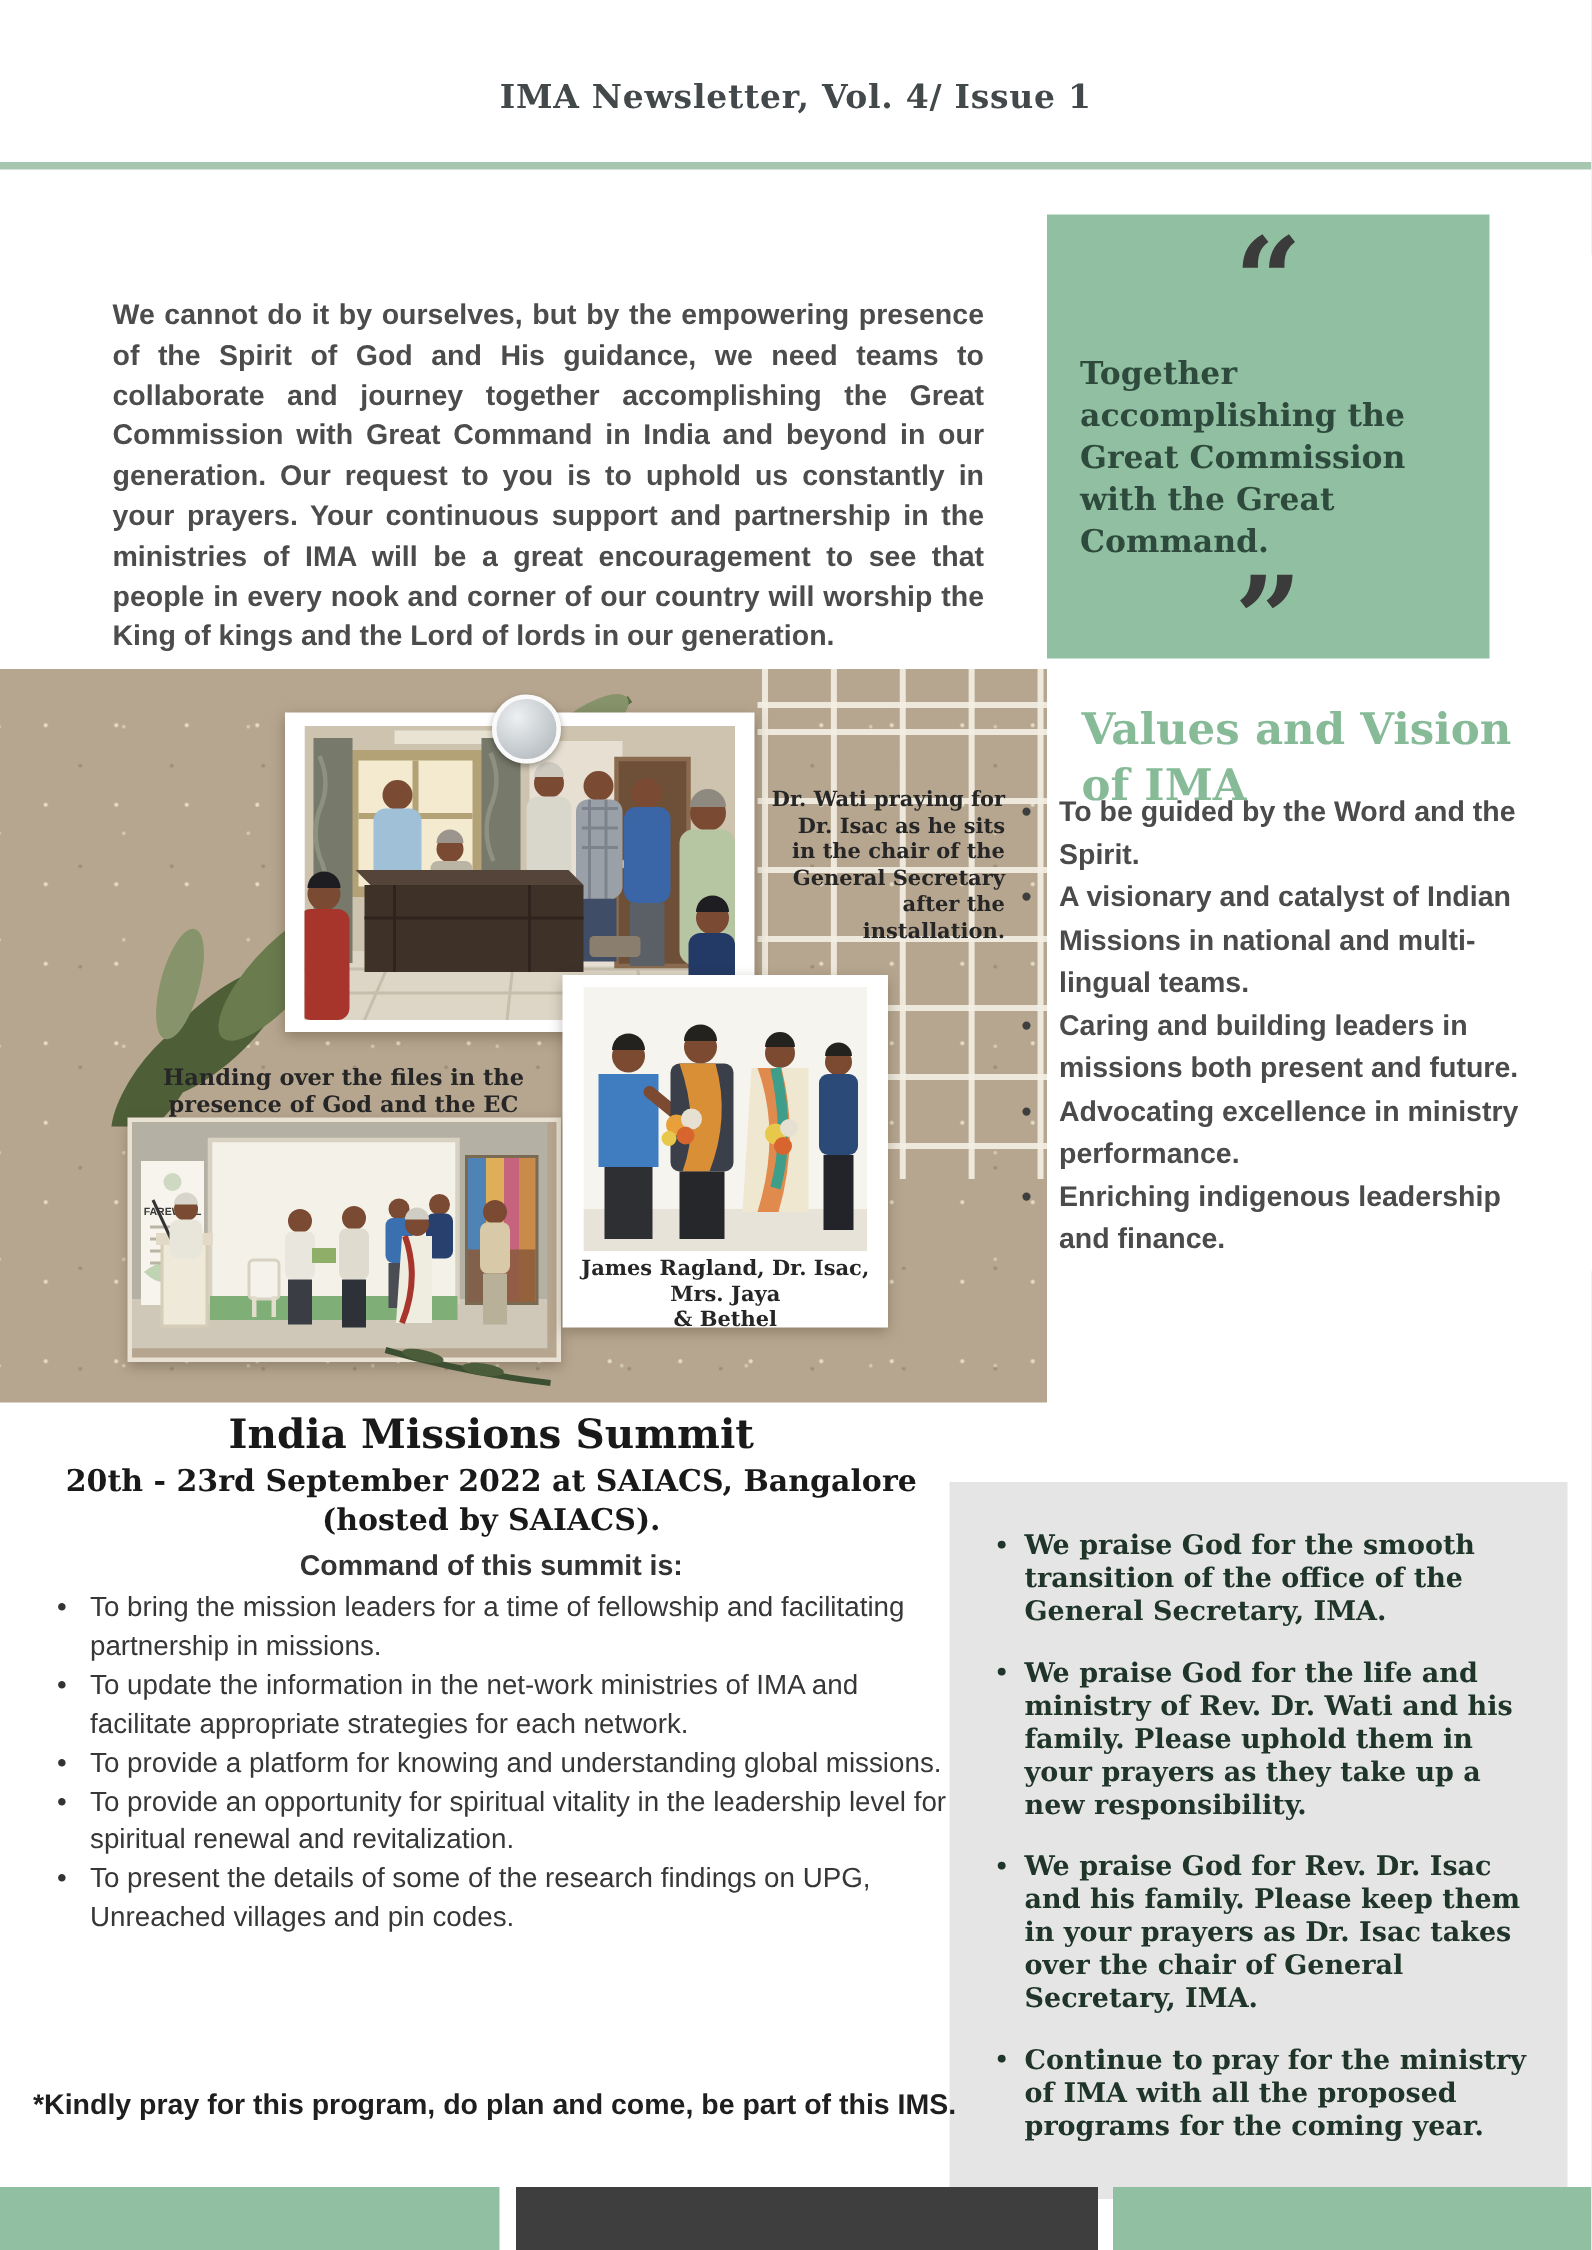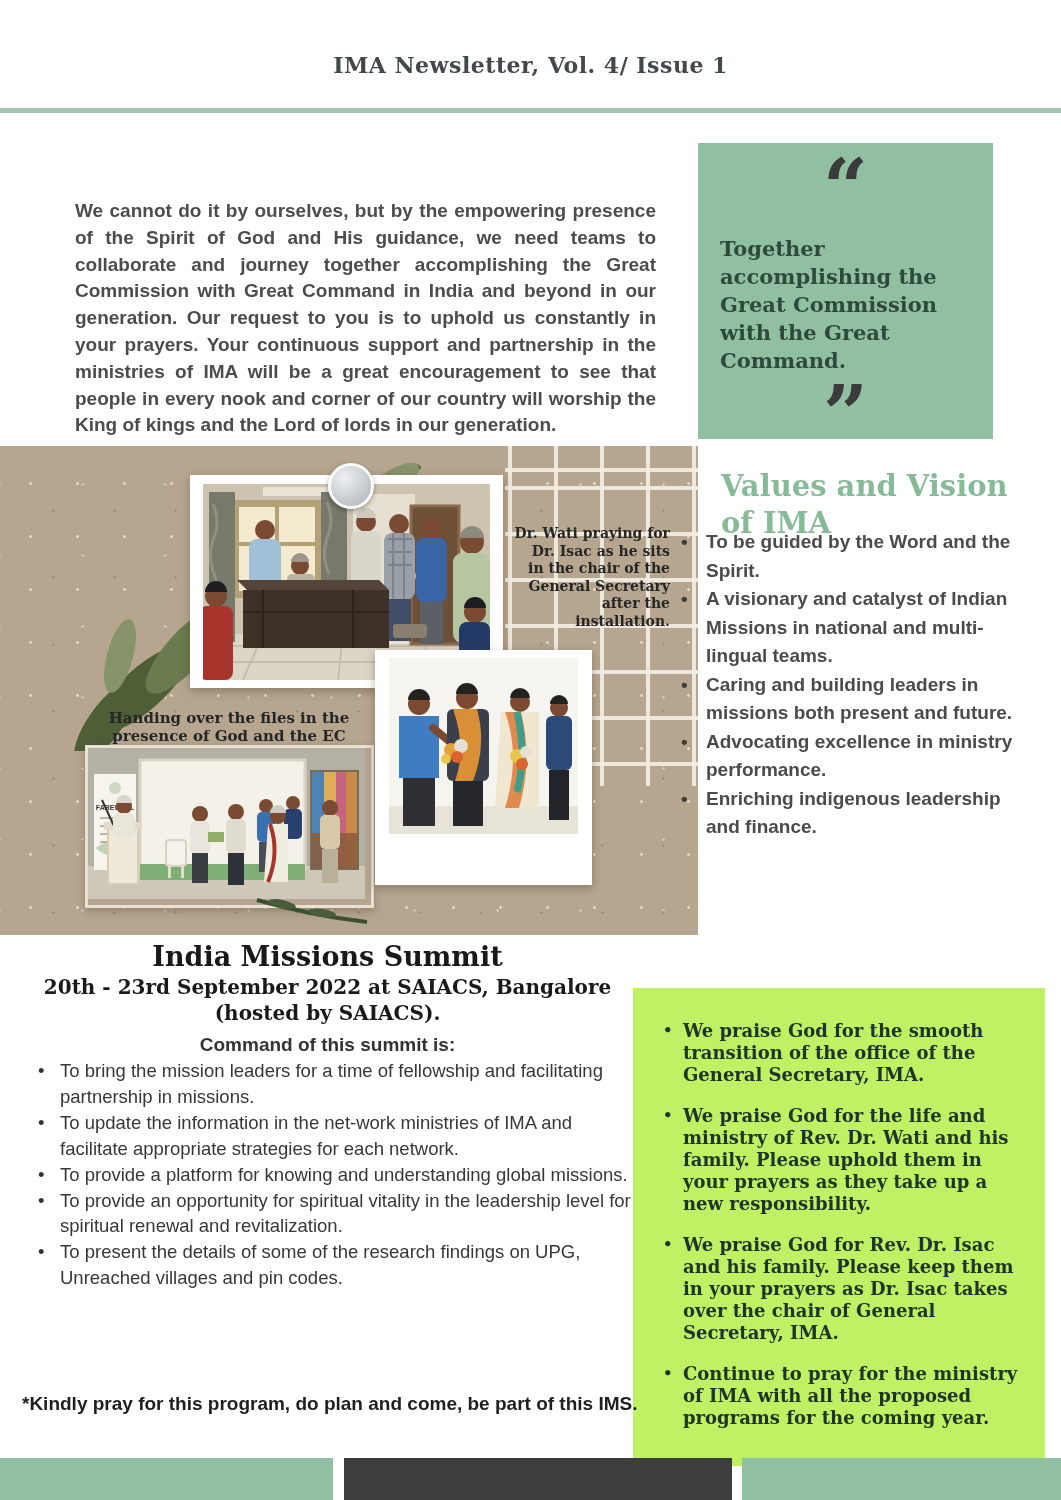--- a/index.html
+++ b/index.html
@@ -59,21 +59,21 @@
   
   .values-heading{position:absolute;left:705px;top:452px;width:300px;
     font:bold 29px/37px "DejaVu Serif",serif;color:#87bb98;}
   ul.plainlist{list-style:none;margin:0;padding:0;}
   .values-list{position:absolute;left:681px;top:528px;width:332px;}
   .values-list li{position:relative;padding-left:25px;
     font:bold 19px/28.5px "Liberation Sans",sans-serif;color:#4b4b4b;}
   .values-list li::before{content:"•";position:absolute;left:0;top:0;color:#3e3e3e;}
 
   
-  .praise-box{position:absolute;left:633px;top:988px;width:412px;height:478px;background:#bef264;}
+  .praise-box{position:absolute;left:633px;top:988px;width:412px;height:478px;background:#e5e5e5;}
   .praise-list{position:absolute;left:28px;top:32px;width:362px;}
   .praise-list li{position:relative;padding-left:22px;margin-bottom:19px;
     font:bold 18px/22px "DejaVu Serif",serif;color:#203529;}
   .praise-list li::before{content:"•";position:absolute;left:2px;top:-1px;font-size:15px;}
 
   
   .summit-title{position:absolute;left:20px;top:941px;width:615px;text-align:center;
     font:bold 27px "DejaVu Serif",serif;color:#191919;}
   .summit-sub{position:absolute;left:20px;top:975px;width:615px;text-align:center;
     font:bold 20px/25.5px "DejaVu Serif",serif;color:#191919;}
@@ -312,20 +312,24 @@
             <circle cx="133" cy="106" r="6" fill="#d8652e"></circle>
           </g>
         </g>
         <g>
           <circle cx="170" cy="50" r="9" fill="#7c4a31"></circle>
             <path d="M161,46 a9,9 0 0 1 18,0" fill="#23221f"></path>
           <rect x="157" y="58" width="26" height="54" rx="6" fill="#2b4a78"></rect>
           <rect x="160" y="112" width="20" height="50" fill="#23242a"></rect>
         </g>
       </svg>
+      <div class="caption3">
+        <span>James Ragland, Dr. Isac, Mrs. Jaya</span><br>
+        <span>&amp; Bethel</span>
+      </div>
     </div>
 
     <svg class="sprigsvg" width="120" height="36" viewBox="0 0 120 36">
       <path d="M5,8 C40,18 80,26 115,30" stroke="#3c4f31" stroke-width="4" fill="none"></path>
       <ellipse cx="30" cy="12" rx="14" ry="4" transform="rotate(12 30 12)" fill="#4a5c3a"></ellipse>
       <ellipse cx="70" cy="21" rx="14" ry="4" transform="rotate(8 70 21)" fill="#4a5c3a"></ellipse>
     </svg>
   </div>
 
   <h2 class="values-heading" style="margin:16px;">Values and Vision of IMA</h2>

